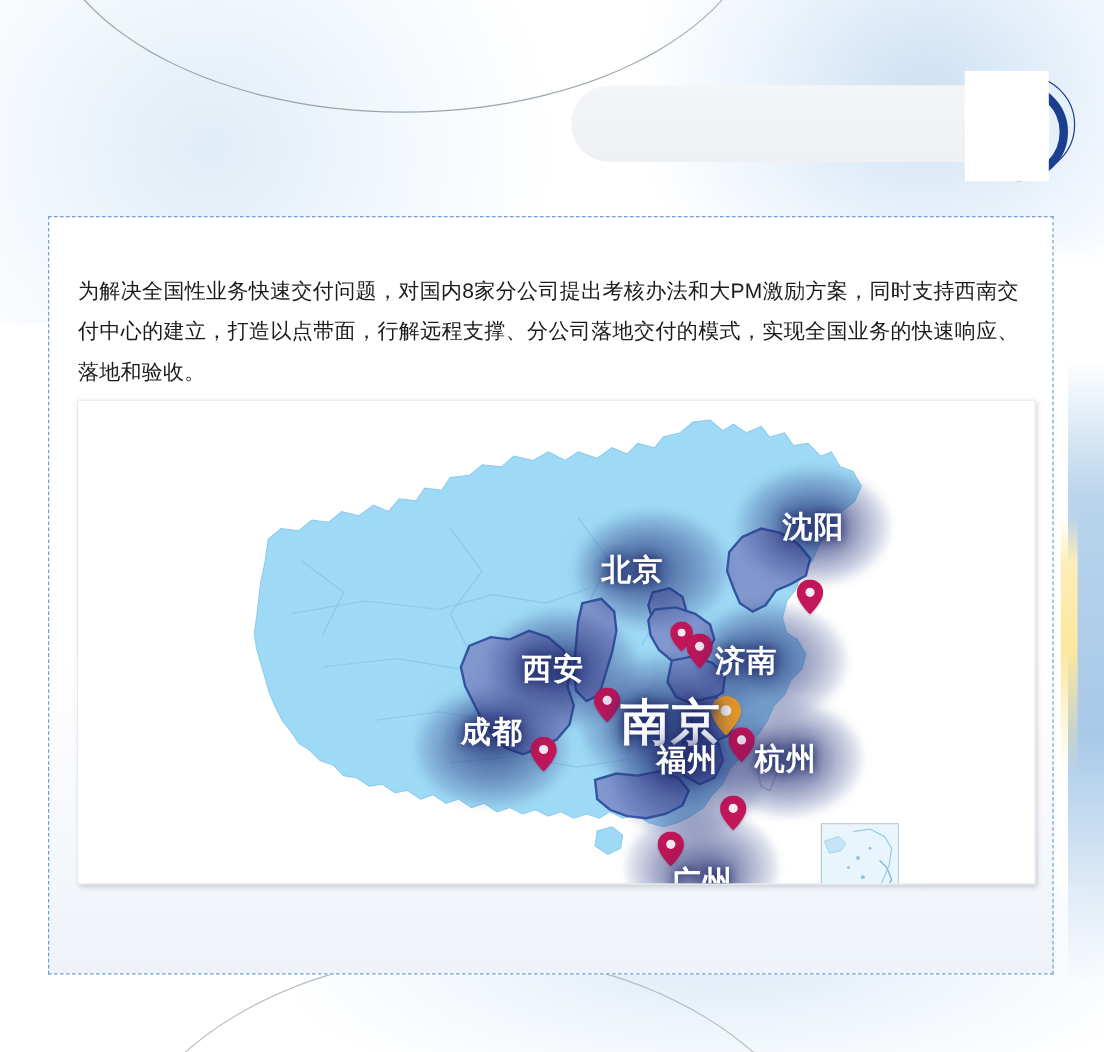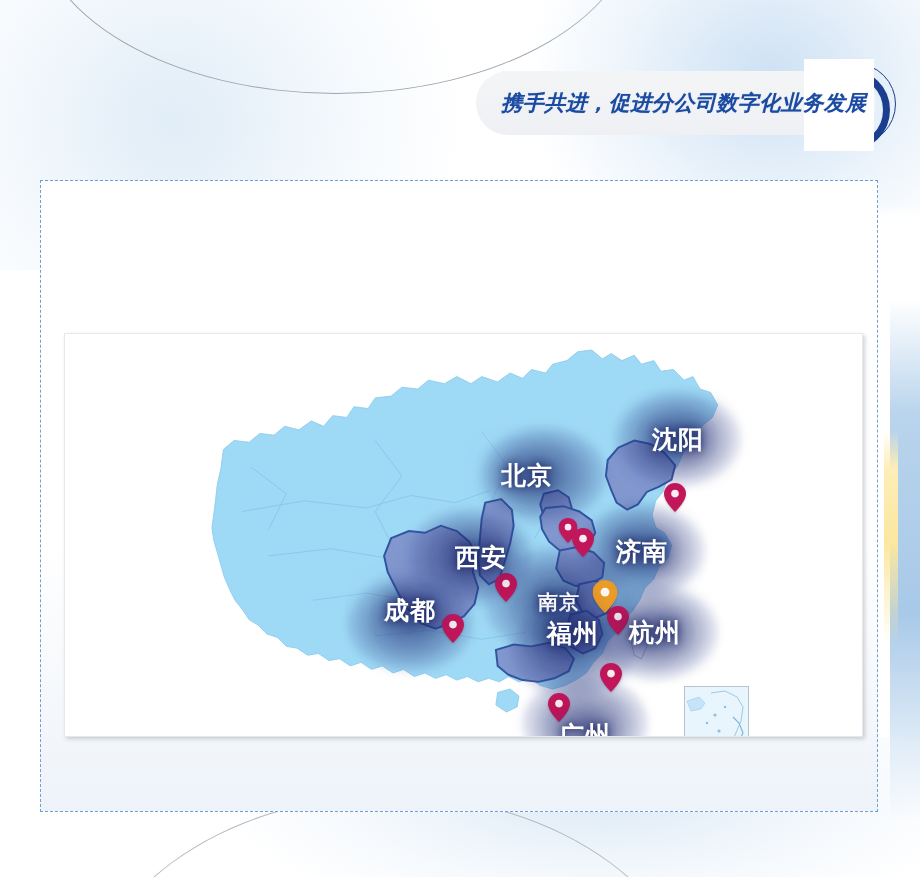--- a/index.html
+++ b/index.html
@@ -131,26 +131,26 @@
   <div class="bg-stripe-yellow"></div>
   <div class="bg-bottom-wash"></div>
   <div class="bg-arc-bottom"></div>
 </div>
 
 <div id="banner">
   <div class="banner-pill"></div>
   <div class="banner-ring-outer"></div>
   <div class="banner-ring-inner"></div>
   <div class="banner-ring-mask"></div>
-  <div class="banner-text">携手共进，促进分公司数字化业务发展</div>
 </div>
 
 <div id="panel">
   <div id="panel-body">
 
+    <p id="paragraph">为解决全国性业务快速交付问题，对国内8家分公司提出考核办法和大PM激励方案，同时支持西南交付中心的建立，打造以点带面，行解远程支撑、分公司落地交付的模式，实现全国业务的快速响应、落地和验收。</p>
 
     <div id="map-card">
       <div id="map-stage">
 
         <svg id="map-svg" viewBox="0 0 799 453" preserveAspectRatio="xMidYMid meet">
           <defs>
             <filter id="softglow" x="-40%" y="-40%" width="180%" height="180%">
               <feGaussianBlur stdDeviation="5"></feGaussianBlur>
             </filter>
           </defs>
@@ -285,23 +285,23 @@
         </div>
         <div class="poi" style="left:494px;top:388px">
           <svg width="22" height="29" viewBox="0 0 22 29">
               <path d="M11 0C5 0 0 4.8 0 10.8 0 18.6 11 29 11 29S22 18.6 22 10.8C22 4.8 17 0 11 0z" fill="#c2185b"></path>
               <circle cx="11" cy="10.6" r="3.8" fill="#ffffff" opacity=".92"></circle>
             </svg>
         </div>
 
         <div class="city-label" style="left:613px;top:105px">沈阳</div>
         <div class="city-label" style="left:462px;top:141px">北京</div>
-        <div class="city-label" style="left:577px;top:217px">济南</div>
-        <div class="city-label" style="left:416px;top:223px">西安</div>
-        <div class="city-label" style="left:494px;top:268px;font-size:20px">南京</div>
+        <div class="city-label" style="left:557px;top:217px">济南</div>
+        <div class="city-label" style="left:396px;top:223px">西安</div>
+        <div class="city-label" style="left:494px;top:268px;font-size:41px">南京</div>
         <div class="city-label" style="left:345px;top:276px">成都</div>
         <div class="city-label" style="left:590px;top:298px">杭州</div>
         <div class="city-label" style="left:508px;top:299px">福州</div>
         <div class="city-label" style="left:520px;top:401px">广州</div>
 
         <div class="inset-box" style="left:619px;top:352px">
           <svg width="65" height="80" viewBox="0 0 65 80">
             <rect x="0" y="0" width="65" height="80" fill="#e9f5fd"></rect>
             <path d="M2 14 L14 10 L20 16 L16 22 L6 24 Z" fill="#c5e4f7" stroke="#9cc9e4" stroke-width=".6"></path>
             <path d="M26 6 L40 4 L52 10 L58 20 L56 34 L50 48 L44 60 L36 70 L26 74" fill="none" stroke="#9cc9e4" stroke-width="1"></path>

